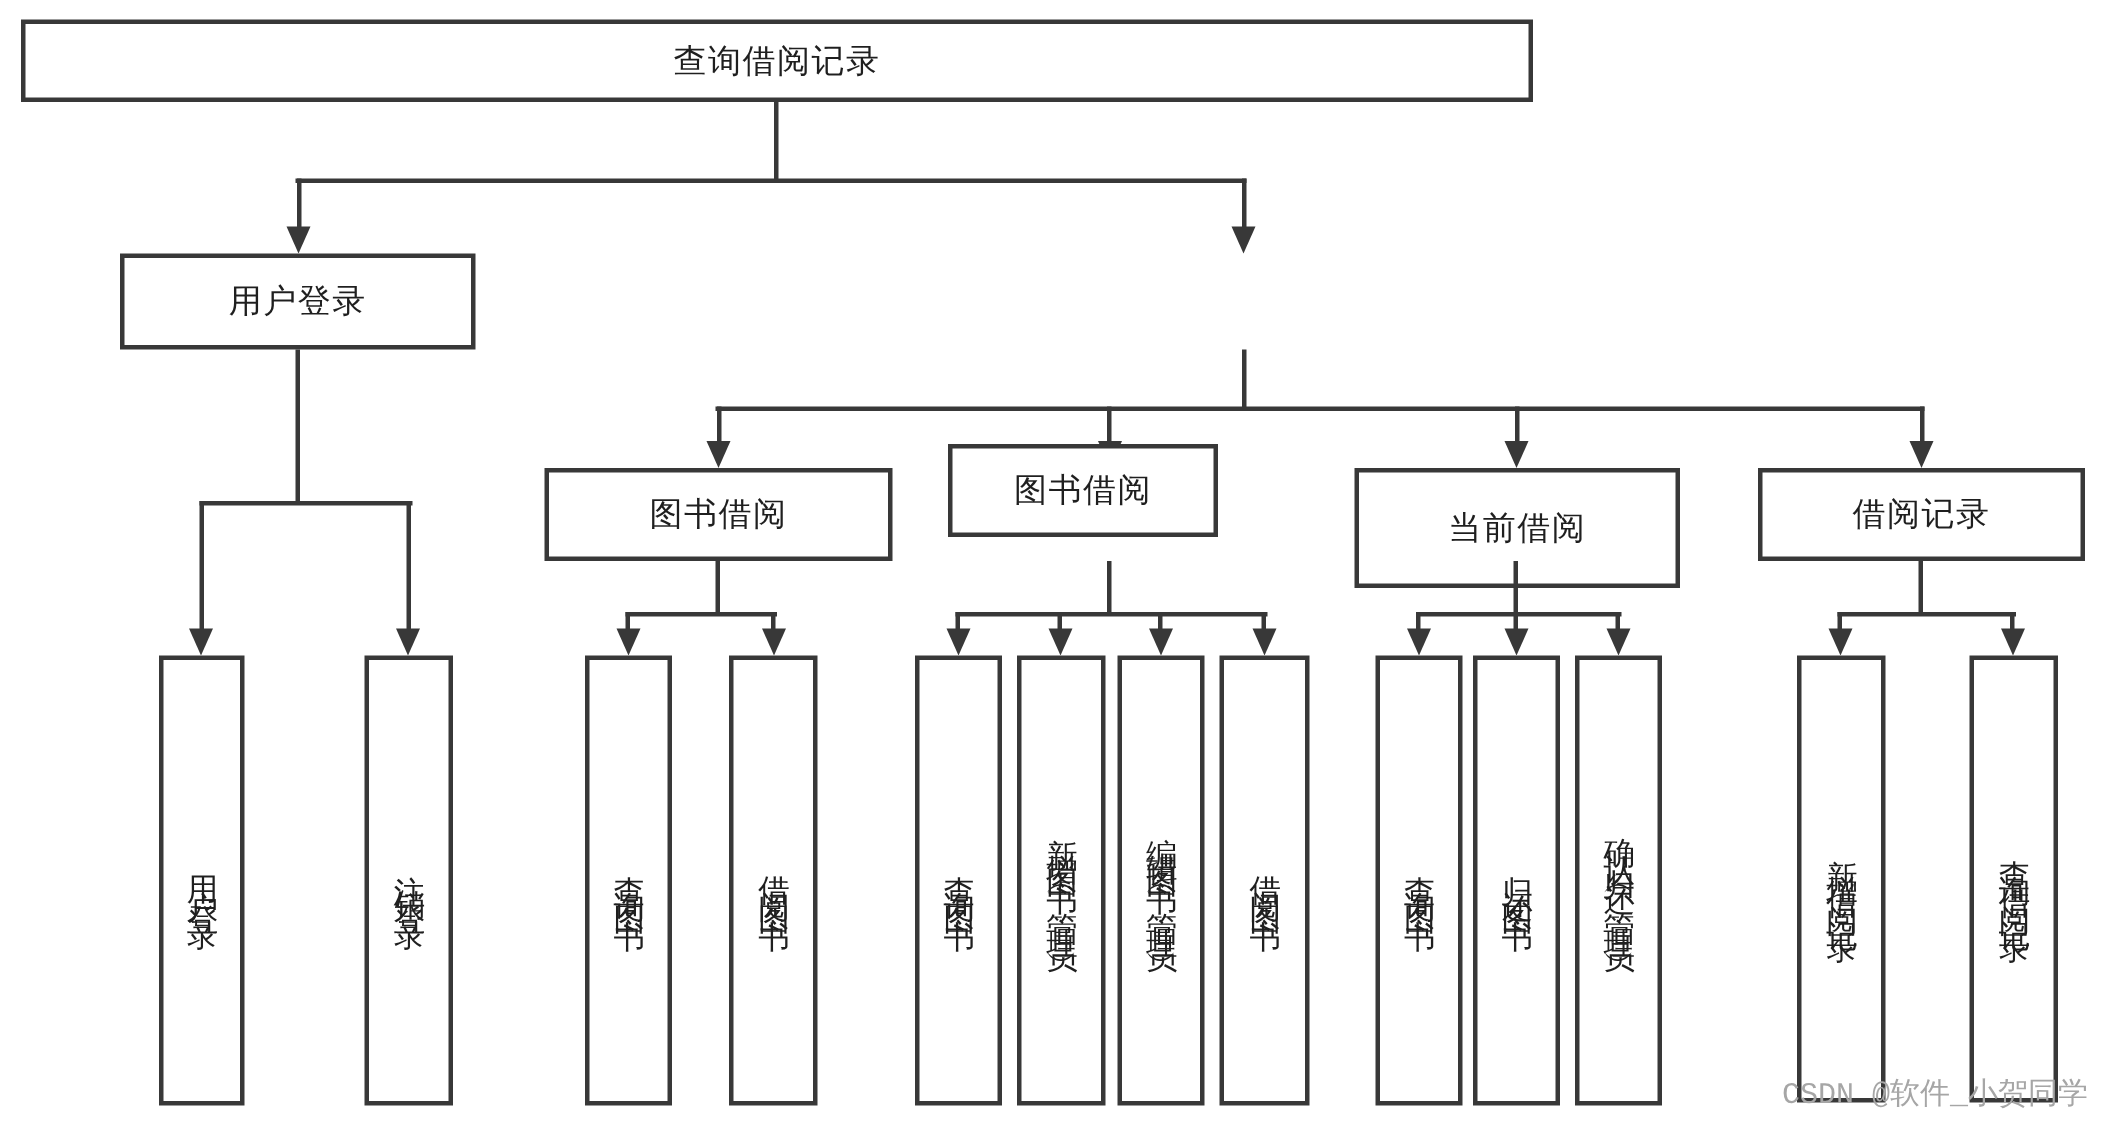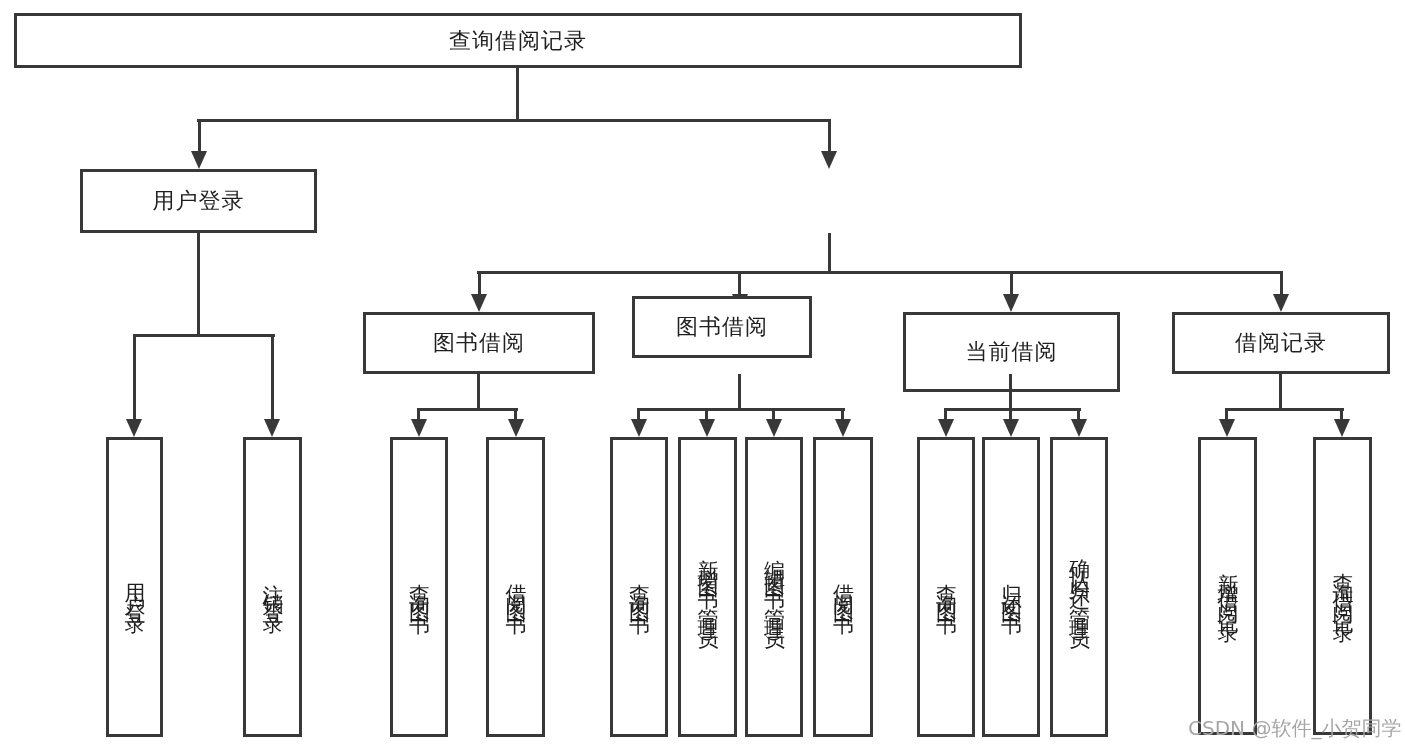--- a/index.html
+++ b/index.html
@@ -44,20 +44,21 @@
     border-left:8px solid transparent;
     border-right:8px solid transparent;
     border-top:18px solid var(--line);
   }
   .watermark{
     position:absolute;
     left:1188px;top:715px;
     font-size:20px;
     color:var(--wm);
     white-space:nowrap;
+    font-family:Liberation Mono, monospace;
   }
 </style>
 </head>
 <body>
 
 <div class="canvas">
 
   <div class="box" style="left:14px;top:13px;width:1008px;height:55px;">
     <span class="hlabel">查询借阅记录</span>
   </div>

